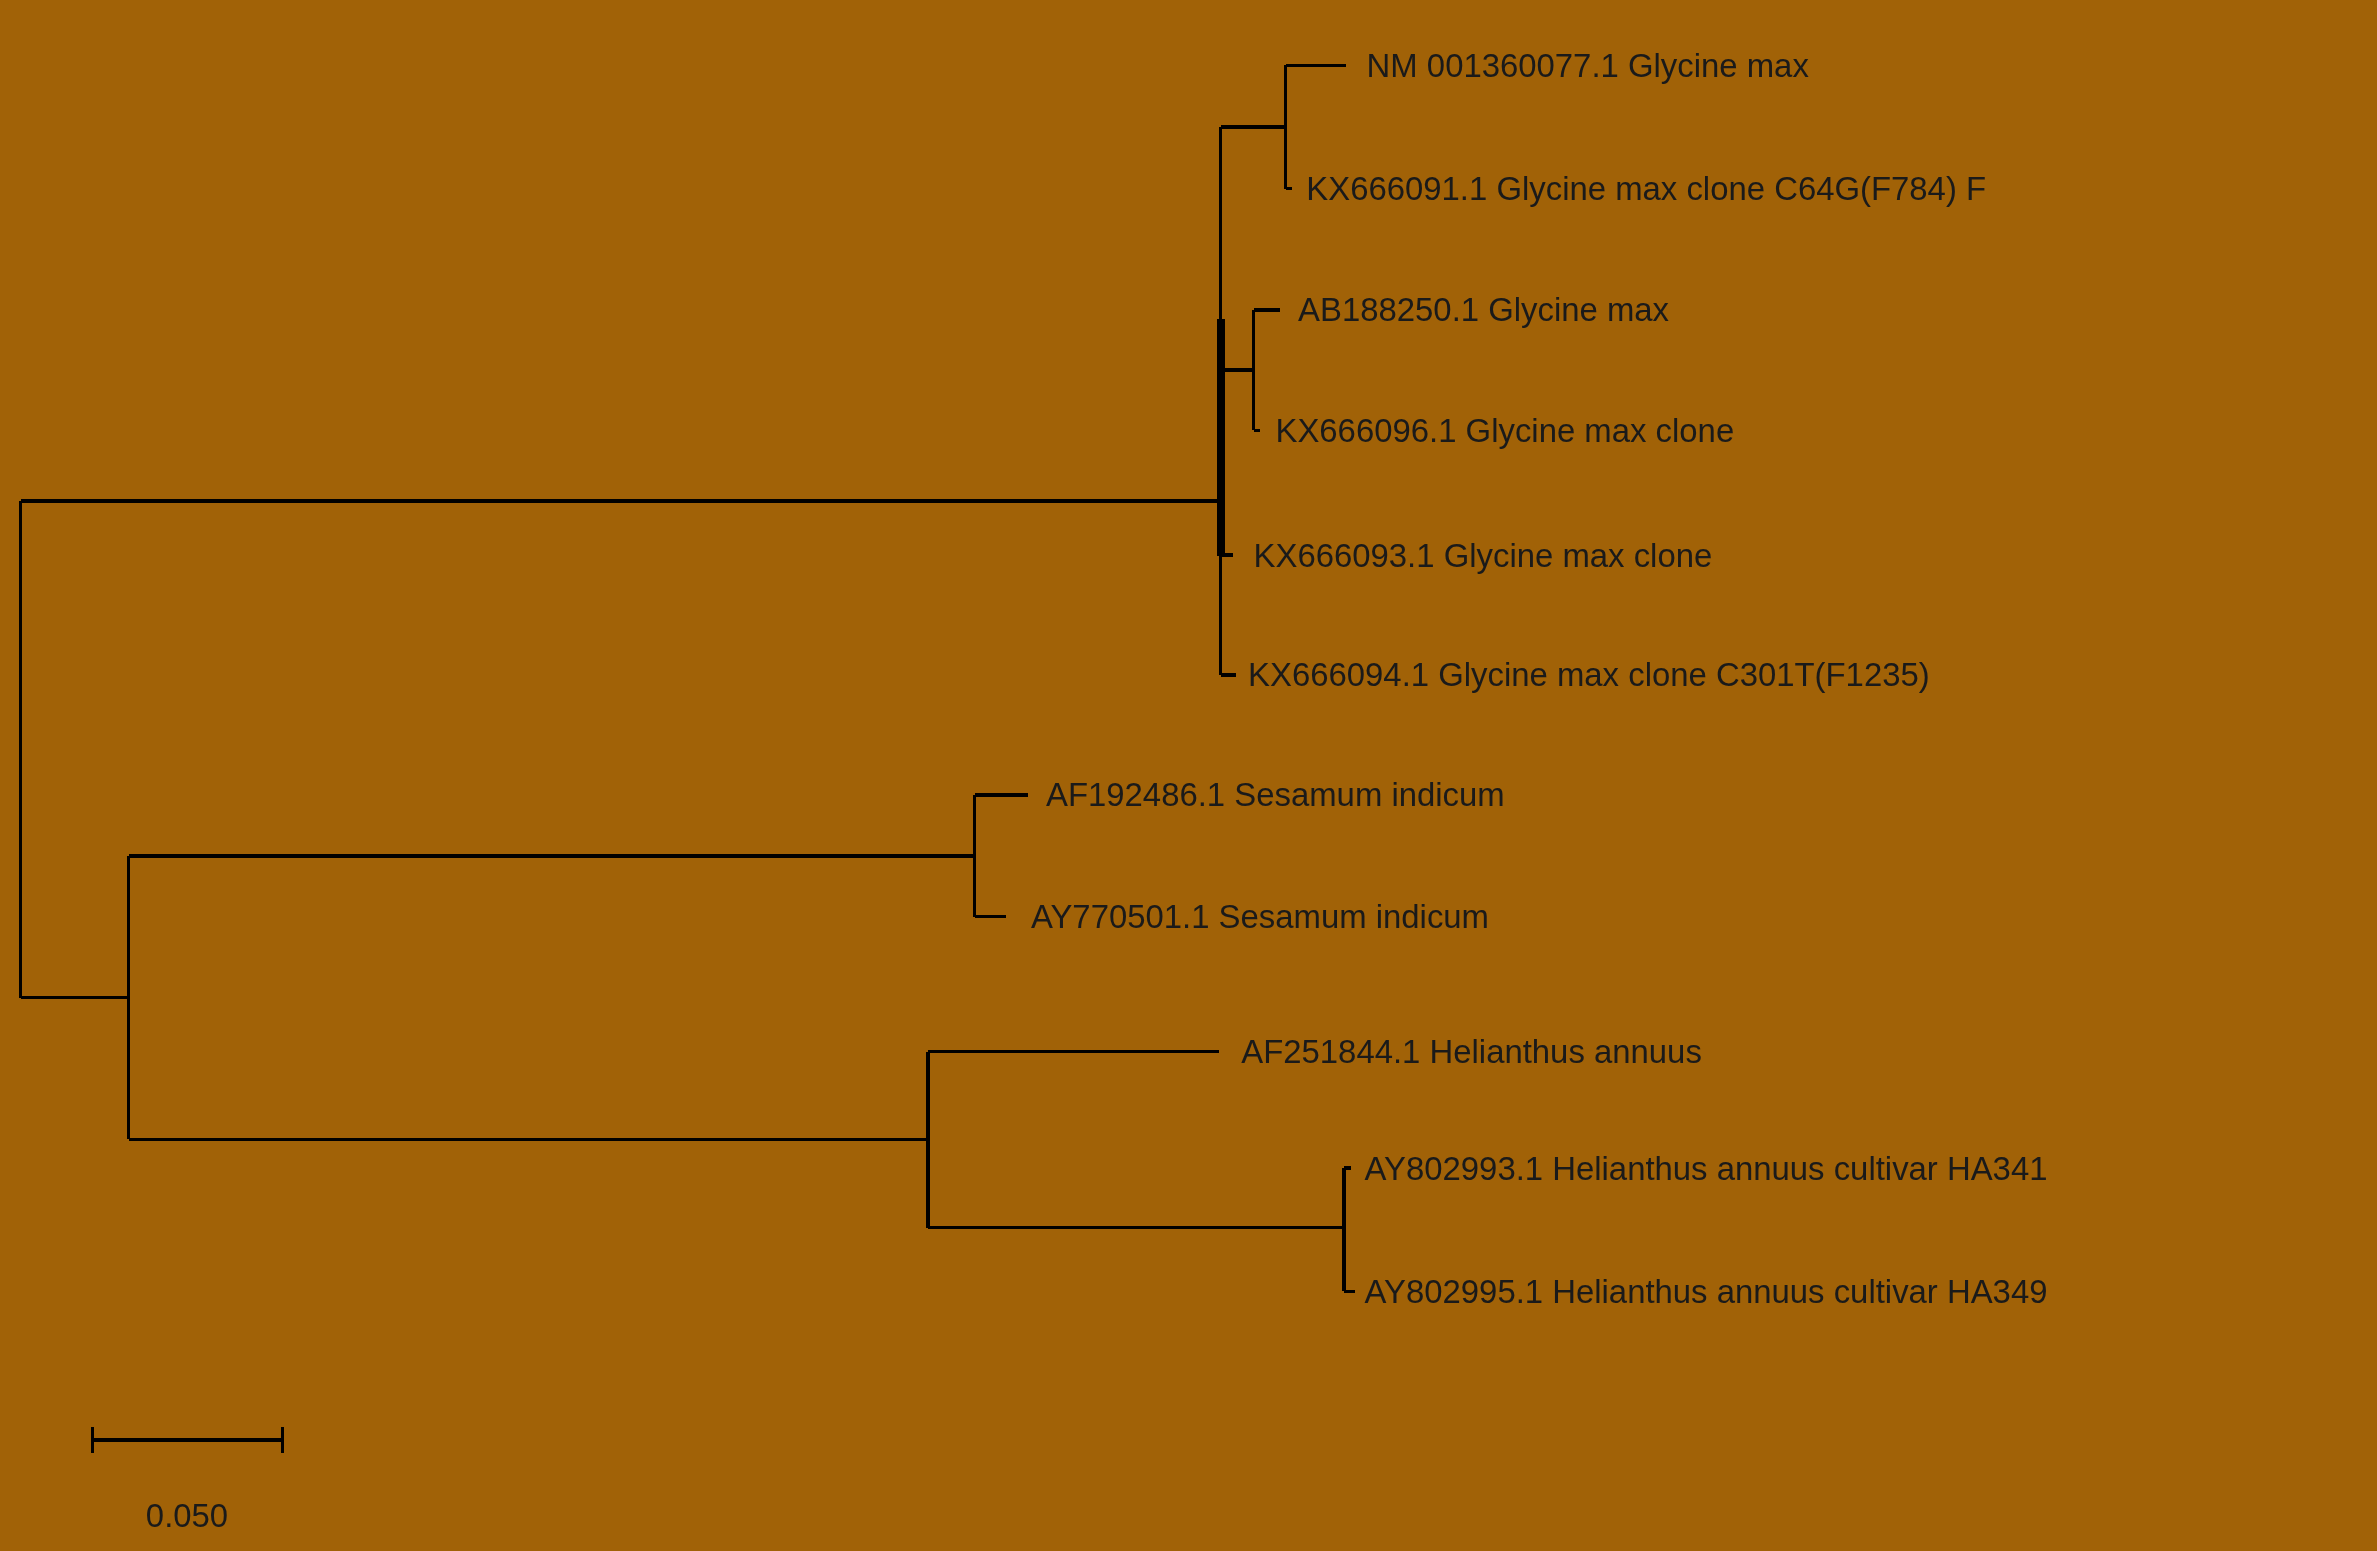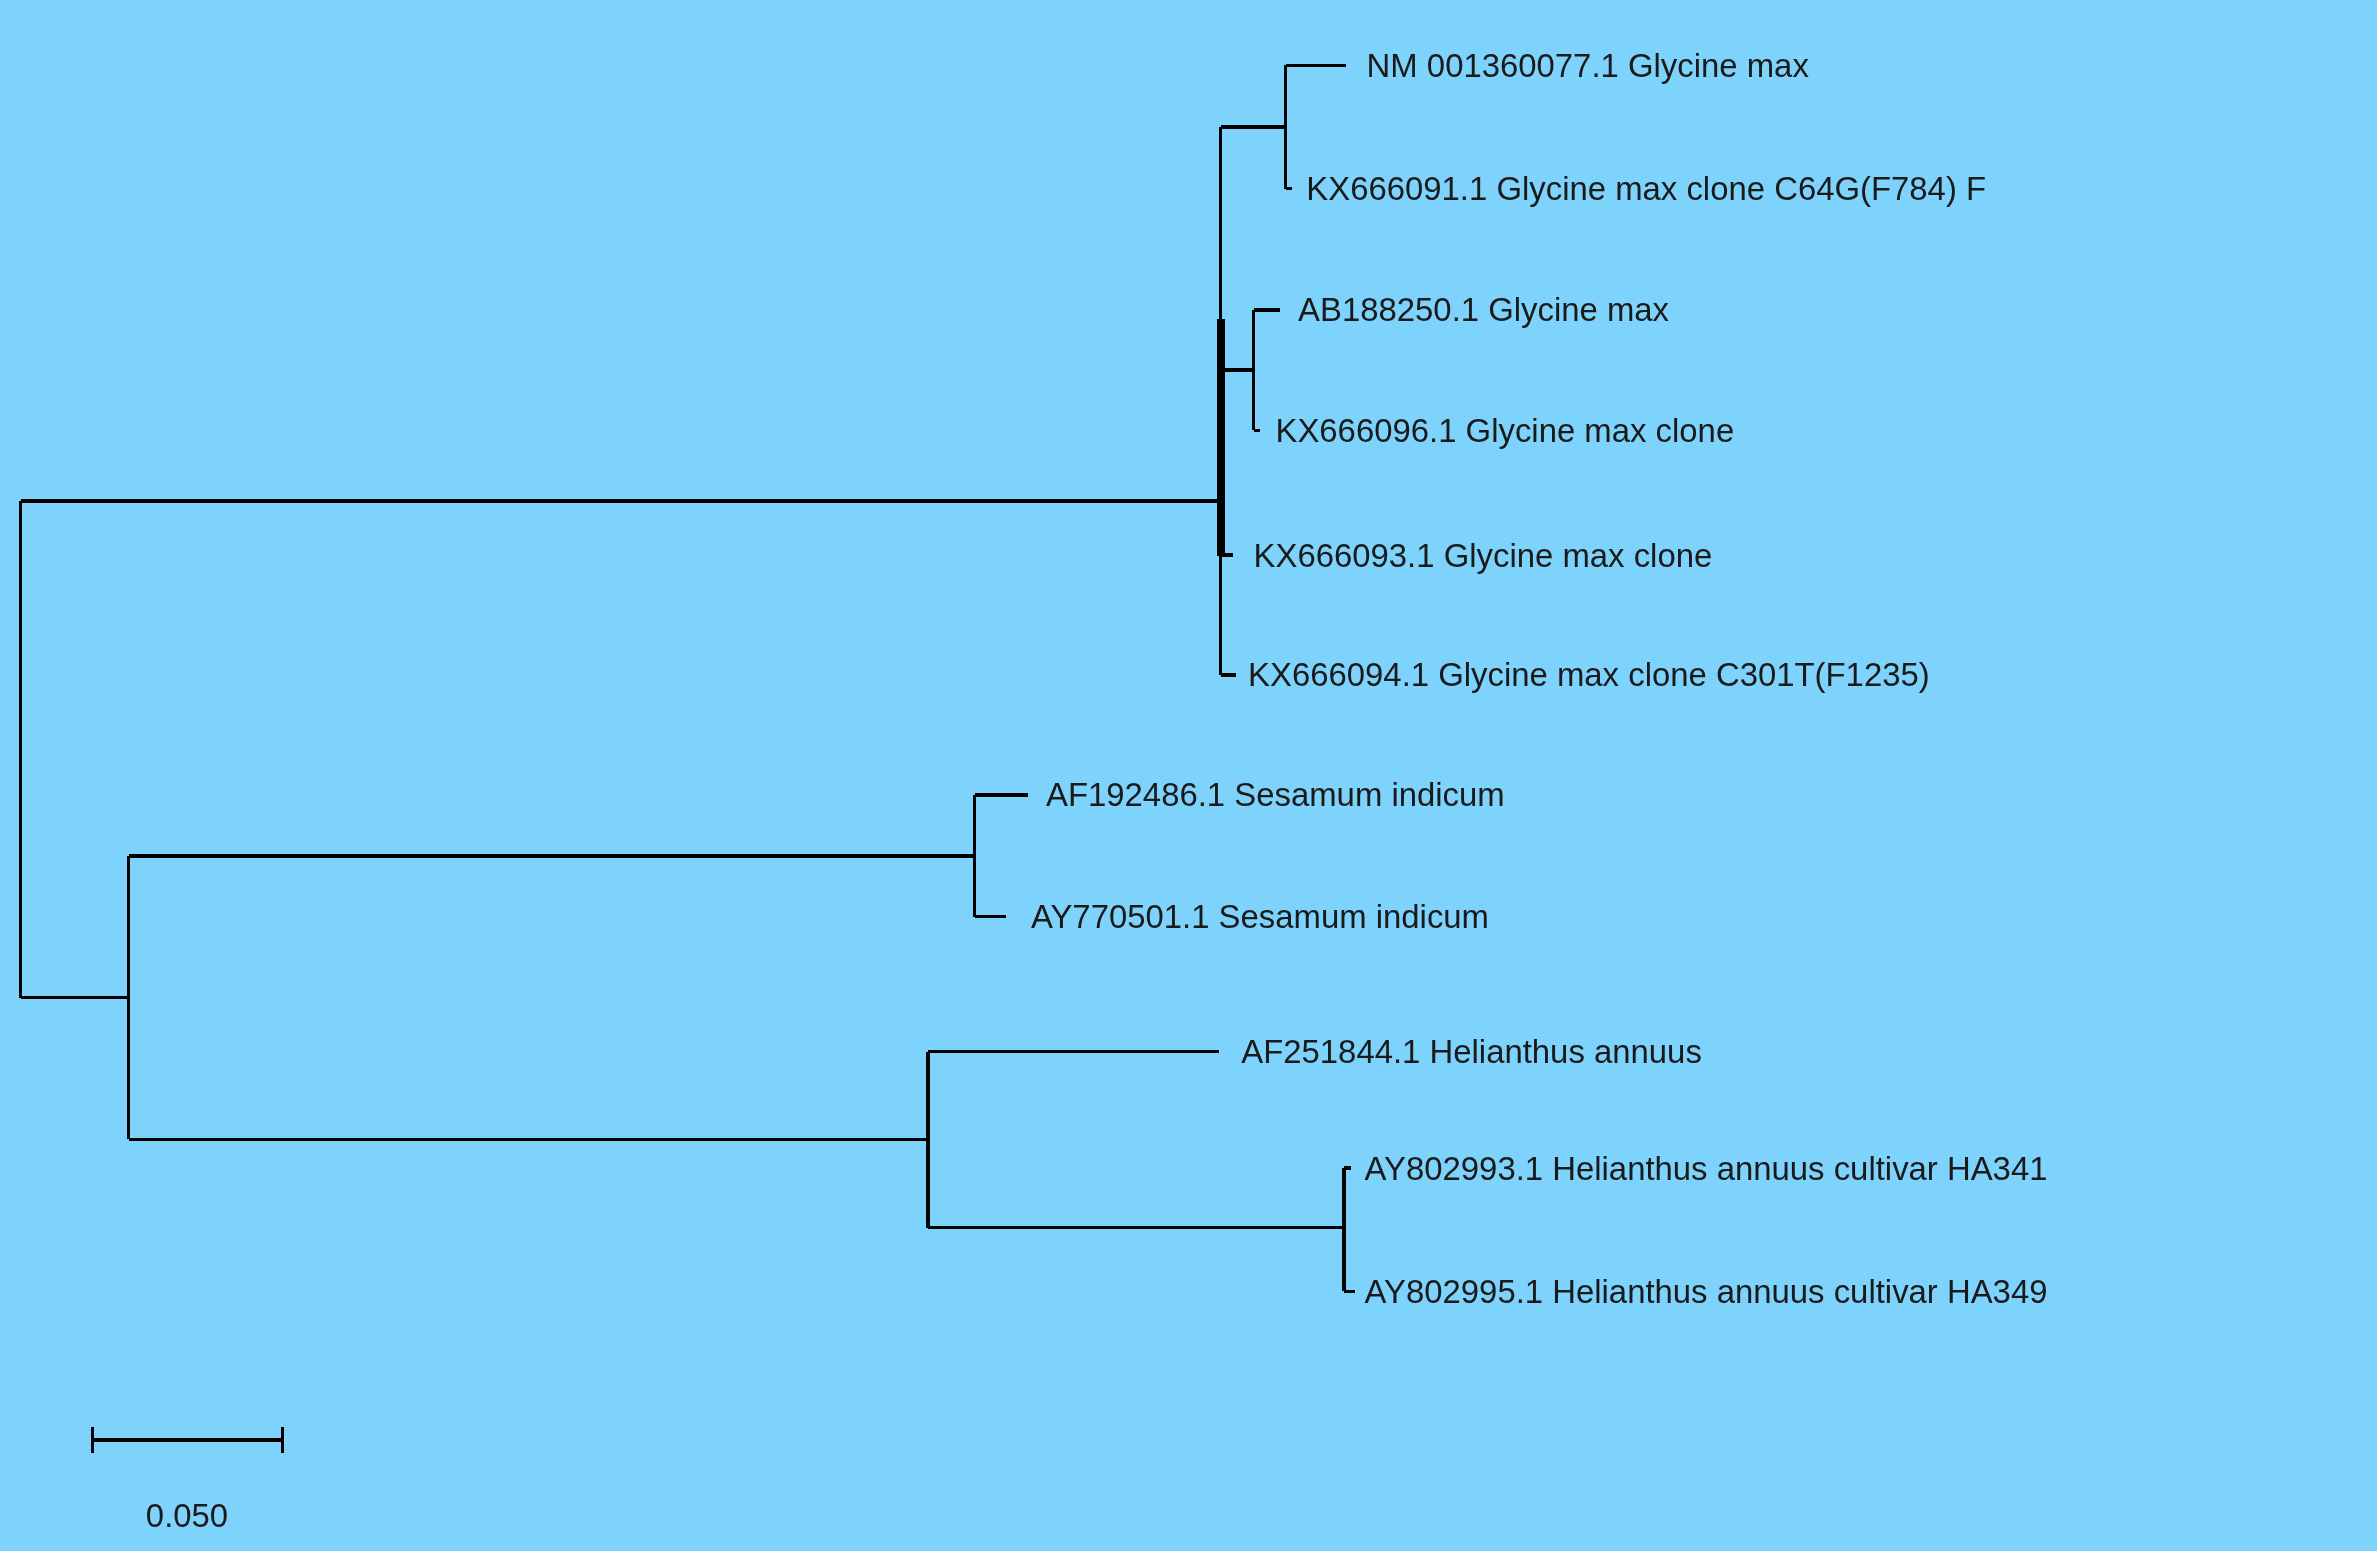--- a/index.html
+++ b/index.html
@@ -4,21 +4,21 @@
 <style>
   html, body {
     margin: 0;
     padding: 0;
     background: #ffffff;
   }
   .figure-wrap {
     position: relative;
     width: 2377px;
     height: 1552px;
-    background: #7dd3fc;
+    background: #a16207;
     font-family: "Liberation Sans", "DejaVu Sans", sans-serif;
   }
   svg text {
     font-family: "Liberation Sans", "DejaVu Sans", sans-serif;
     fill: #1a1a1a;
   }
   svg line {
     stroke: #000000;
     shape-rendering: crispEdges;
   }

